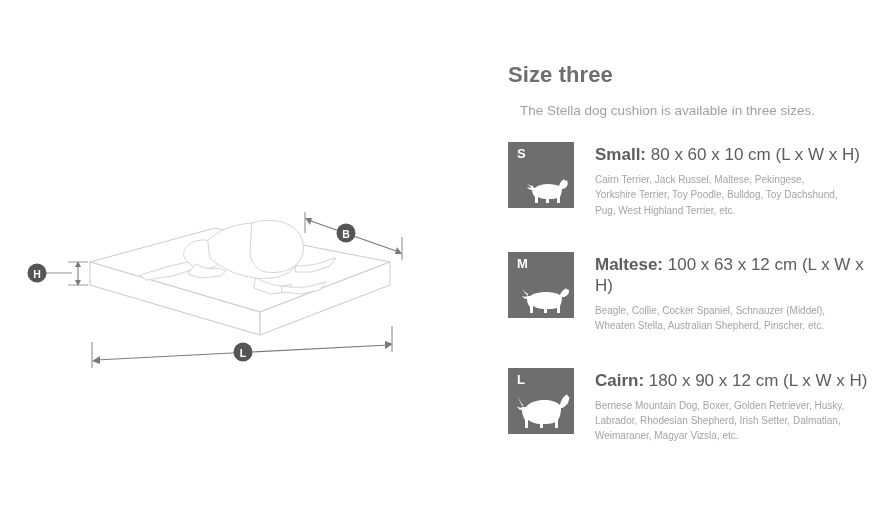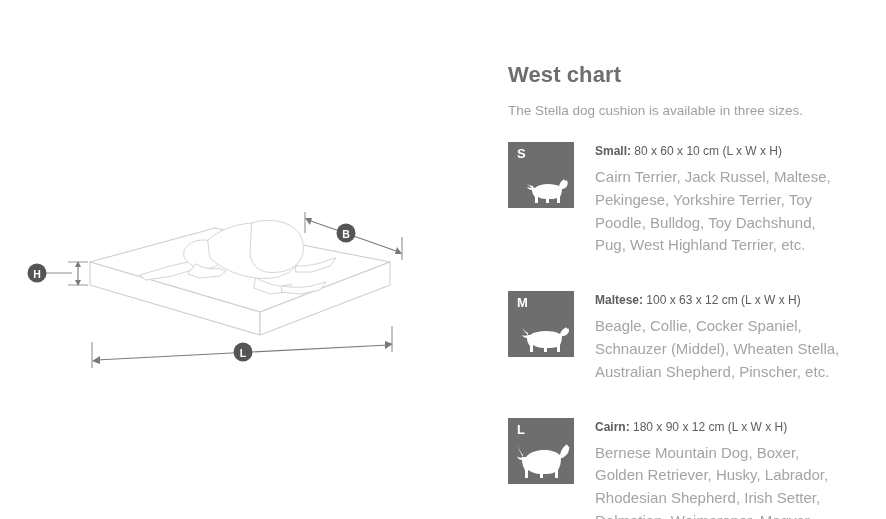--- a/index.html
+++ b/index.html
@@ -40,21 +40,21 @@
     font-size: 22px;
     font-weight: bold;
     color: #6e6e6e;
     letter-spacing: 0.1px;
     margin: 0 0 14px 0;
     line-height: 1.2;
   }
   #page-subtitle {
     font-size: 13.5px;
     color: #a0a0a0;
-    margin: 0 0 22px 0;
+    margin: 0 0 22px 12px;
     line-height: 1.3;
   }
 
   .size-row {
     display: flex;
     align-items: flex-start;
     margin-bottom: 34px;
   }
   .size-badge {
     flex: 0 0 auto;
@@ -76,30 +76,30 @@
   .size-badge-dog {
     position: absolute;
     right: 4px;
     bottom: 3px;
   }
   .size-text {
     flex: 1 1 auto;
     padding-top: 2px;
   }
   .size-heading {
-    font-size: 12px;
+    font-size: 17px;
     color: #5d5d5d;
     margin: 0 0 7px 0;
     line-height: 1.25;
   }
   .size-heading .size-label {
     font-weight: bold;
   }
   .size-breeds {
-    font-size: 15px;
+    font-size: 10px;
     color: #a4a4a4;
     margin: 0;
     line-height: 1.52;
     max-width: 252px;
   }
 </style>
 </head>
 <body>
 
 <div id="diagram-panel">
@@ -157,21 +157,21 @@
       <polygon points="72,161 80,156 80,164" fill="#7a7a7a"></polygon>
       <polygon points="373,144 365,141 365,149" fill="#7a7a7a"></polygon>
       <circle cx="223" cy="152" r="9.5" fill="#555555"></circle>
       <text x="223" y="156.5" text-anchor="middle" fill="#ffffff" font-family="Liberation Sans, sans-serif" font-size="10.5" font-weight="bold">L</text>
     </g>
   </svg>
 </div>
 
 <div id="sizechart-panel">
 
-  <h1 id="page-title">West chart</h1>
+  <h1 id="page-title">Size three</h1>
   <p id="page-subtitle">The Stella dog cushion is available in three sizes.</p>
 
   <div class="size-row">
     <div class="size-badge">
       <span class="size-badge-letter">S</span>
       <svg class="size-badge-dog" width="44" height="30" viewBox="0 0 44 30">
         <g fill="#ffffff">
           <path d="M9,13 C12,10 17,9 22,9 C27,9 31,10 33,11
                    C34,8 35,6 37,5 C38,4 39,5 39,6 C40,5 41,5 41,6
                    C42,7 42,9 41,11 C40,13 38,14 36,14

